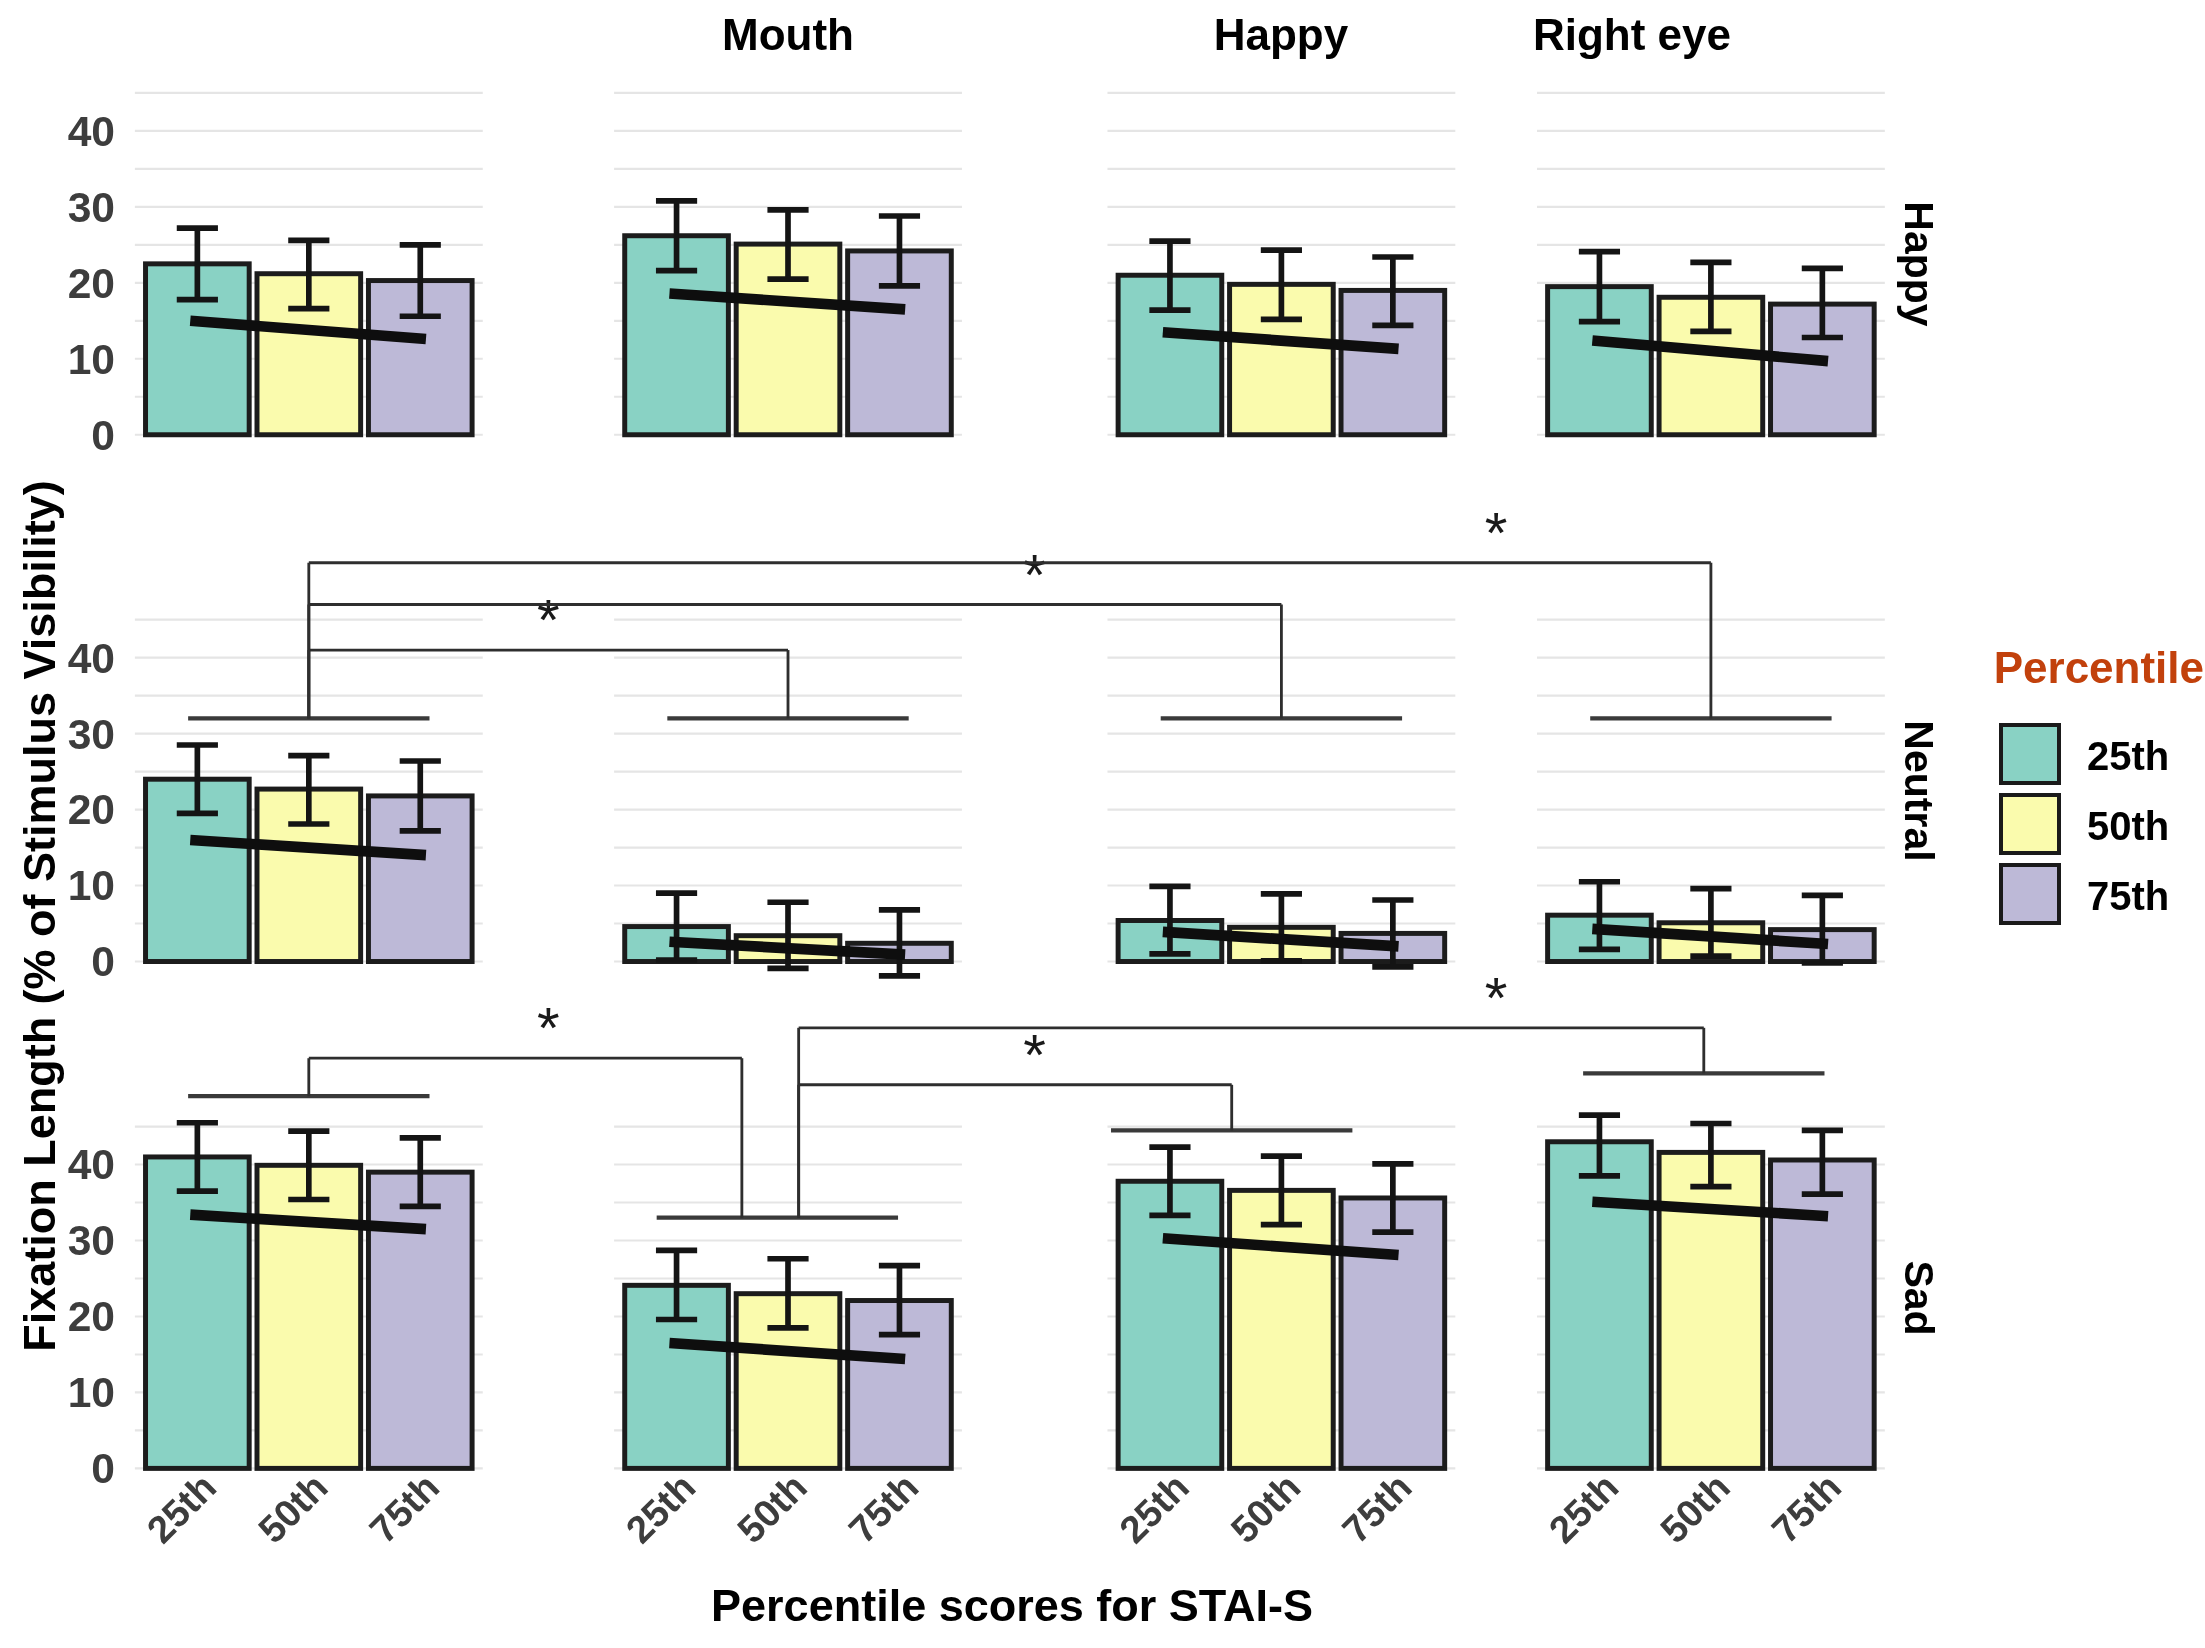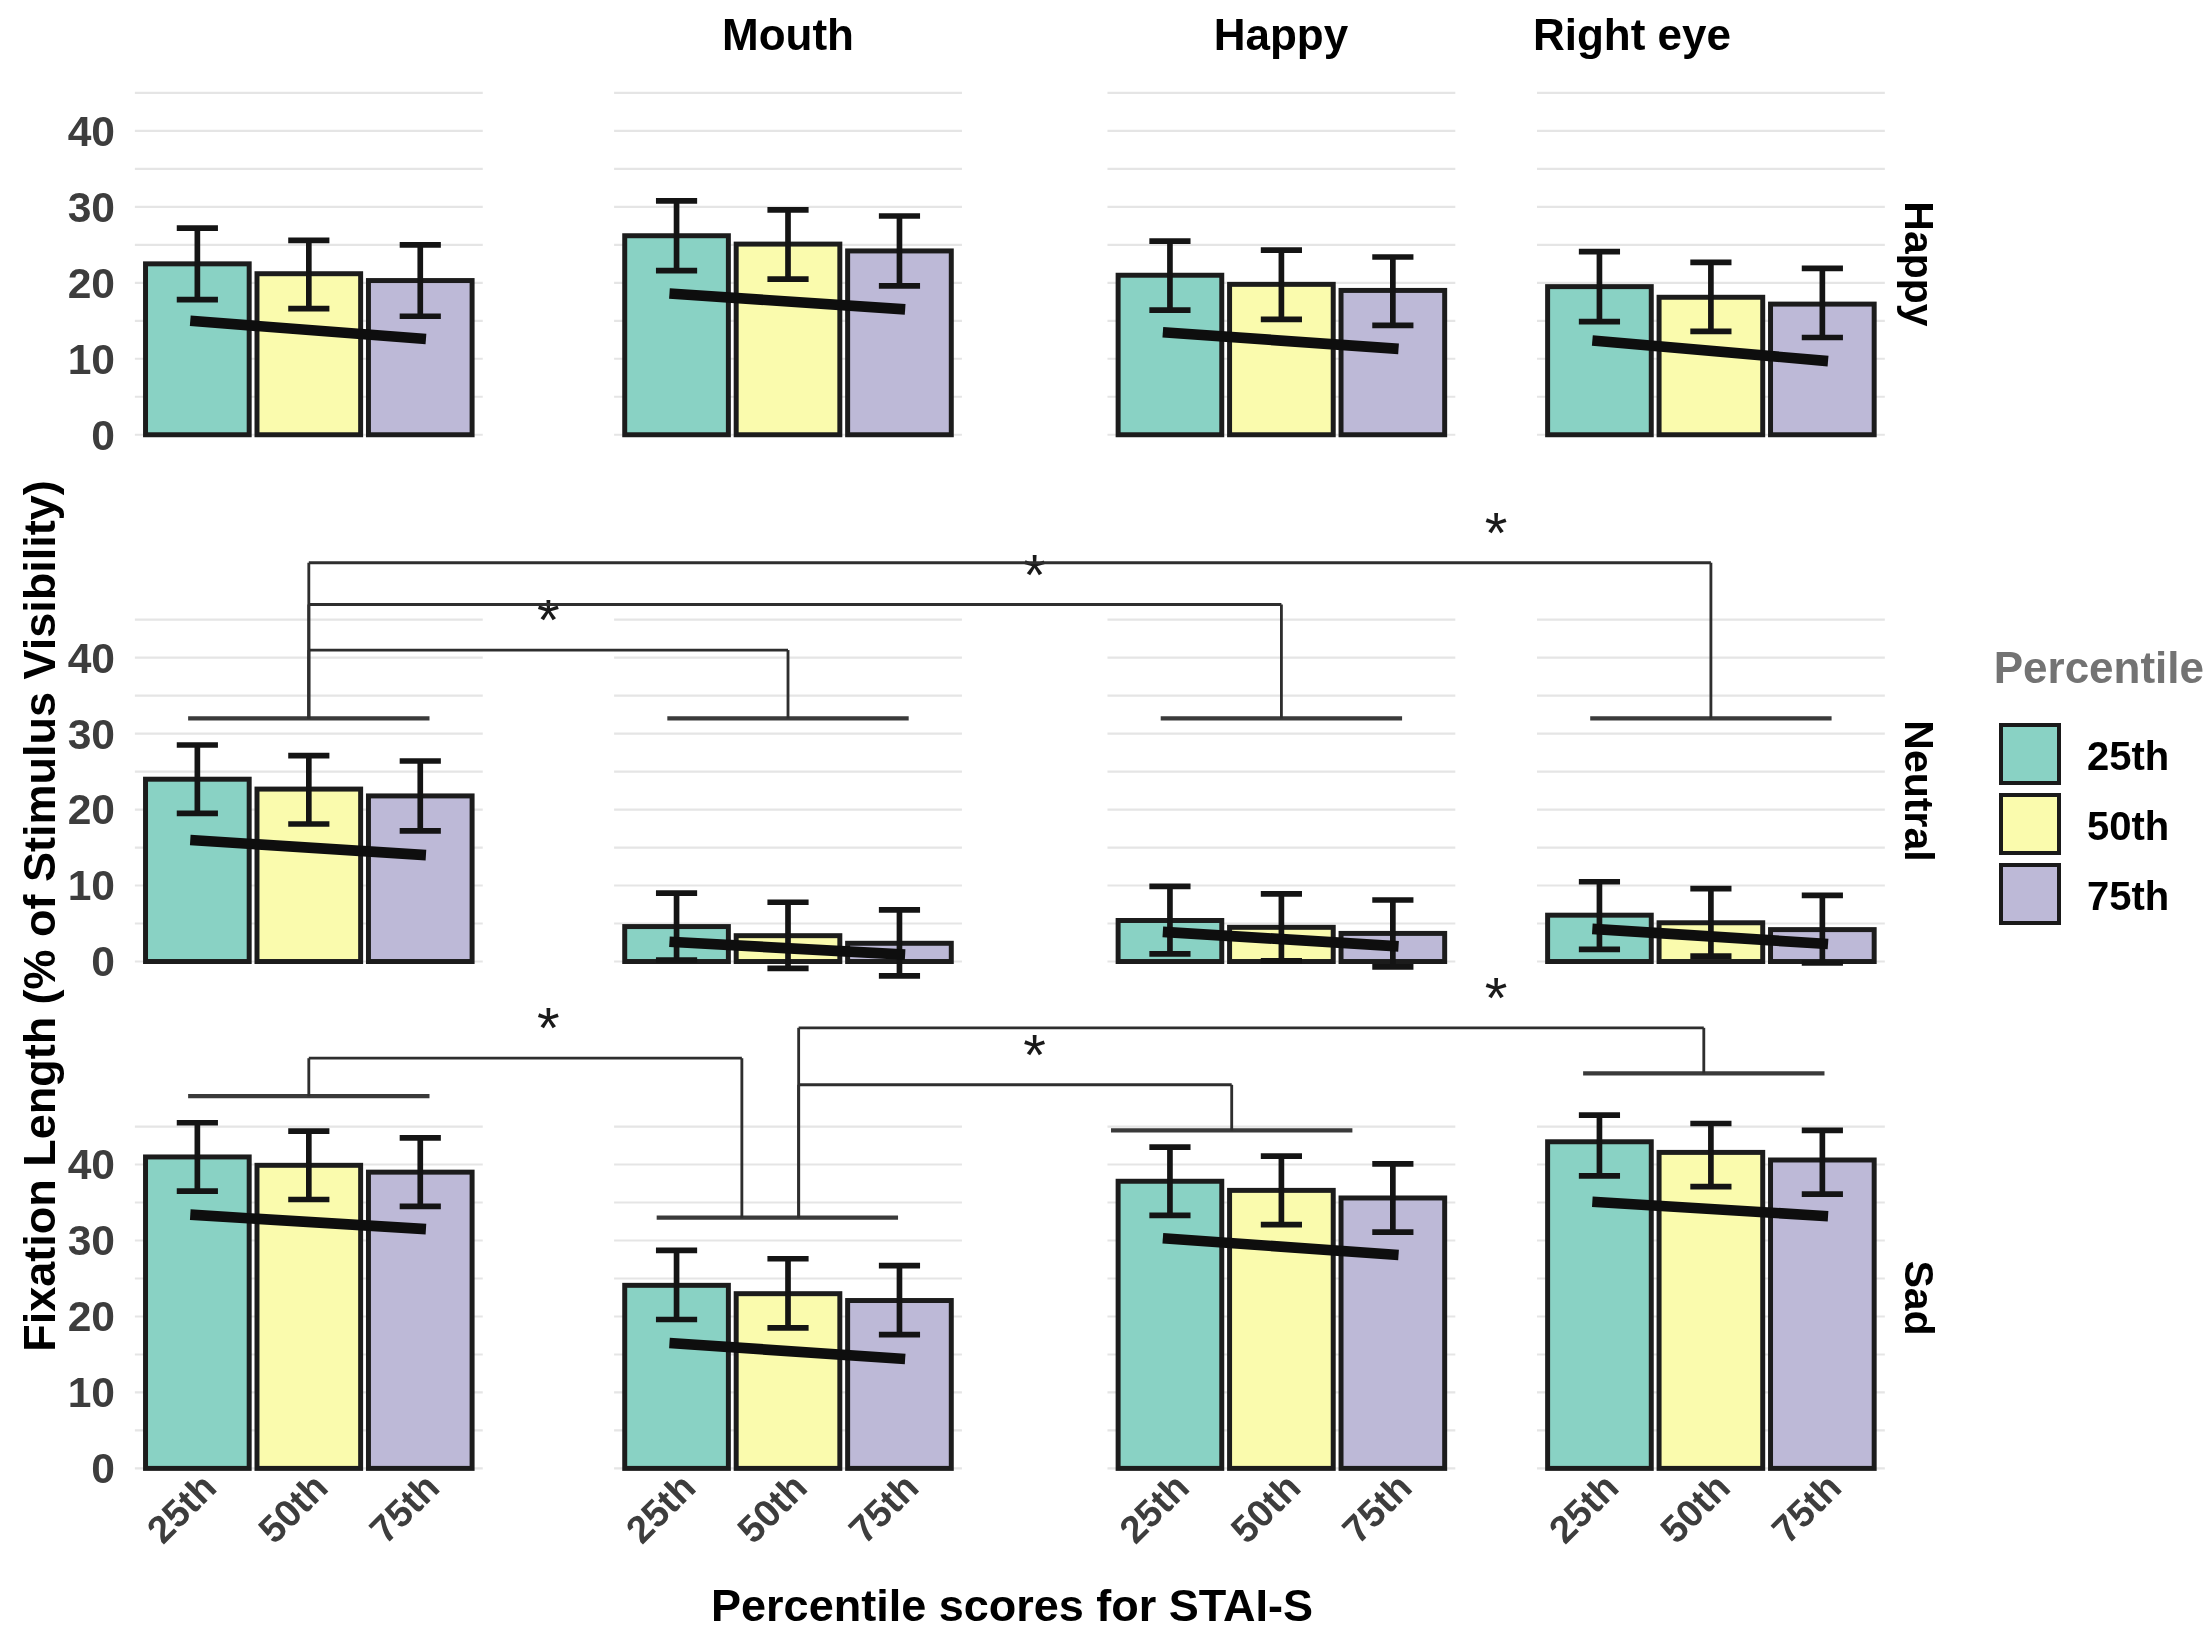--- a/index.html
+++ b/index.html
@@ -9,21 +9,21 @@
   .facet-title{position:absolute;top:10px;width:312px;text-align:center;
                font-size:44px;font-weight:700;color:#000;}
   .row-strip{position:absolute;white-space:nowrap;font-size:41px;font-weight:700;color:#000;
              transform:translate(-50%,-50%) rotate(90deg);}
   .y-title{position:absolute;left:40px;top:916px;white-space:nowrap;
            transform:translate(-50%,-50%) rotate(-90deg);
            font-size:45px;font-weight:700;color:#000;}
   .x-title{position:absolute;left:1012px;top:1606px;transform:translate(-50%,-50%);
            white-space:nowrap;font-size:45px;font-weight:700;color:#000;}
   .legend{position:absolute;left:1988px;top:643px;}
-  .legend-title{font-size:44px;font-weight:700;color:#737373;margin:0 0 30px 5.7px;}
+  .legend-title{font-size:44px;font-weight:700;color:#c2410c;margin:0 0 30px 5.7px;}
   .legend-item{position:relative;height:70px;}
   .legend-swatch{position:absolute;left:11.4px;top:0;width:62px;height:62px;
                  border:4.3px solid #1a1a1a;box-sizing:border-box;}
   .legend-label{position:absolute;left:99px;top:11.4px;font-size:40px;font-weight:700;color:#000;}
   .svg-tick{font-family:"Liberation Sans", sans-serif;font-size:60px;font-weight:700;fill:#3d3d3d;}
   .svg-xtick{font-family:"Liberation Sans", sans-serif;font-size:54px;font-weight:700;fill:#3d3d3d;}
   .svg-star{font-family:"Liberation Sans", sans-serif;font-size:82px;font-weight:400;fill:#1a1a1a;}
 </style>
 </head>
 <body>

